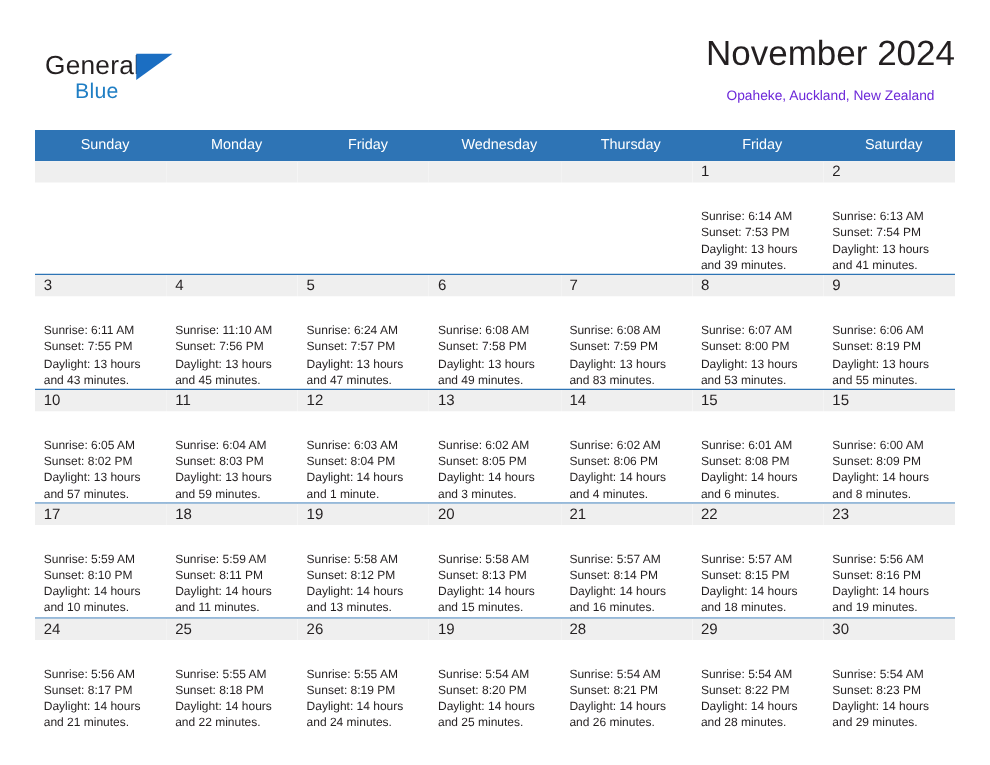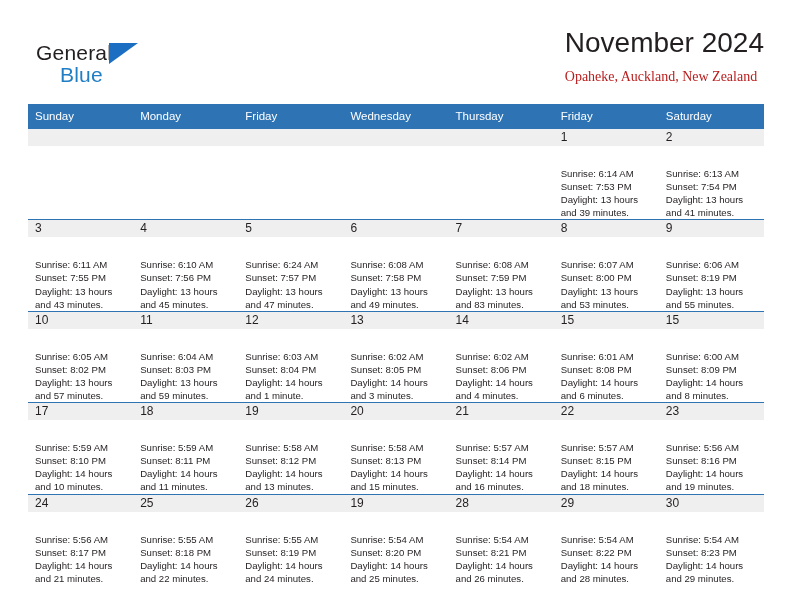--- a/index.html
+++ b/index.html
@@ -43,55 +43,54 @@
     top: 0px;
     font-size: 21px;
     letter-spacing: .2px;
     color: #231f20;
     font-family: "Liberation Sans", sans-serif;
   }
   .logo-blue {
     position: absolute;
     left: 32px;
     top: 22px;
-    font-size: 21px;
+    font-size: 17px;
     letter-spacing: .2px;
     color: #1f7ec4;
     font-family: "Liberation Sans", sans-serif;
   }
   .logo-triangle {
     position: absolute;
     left: 81px;
     top: 2px;
     width: 0;
     height: 0;
     border-top: 21px solid #1b6ec2;
     border-right: 29px solid transparent;
   }
 
   .title-block {
     position: absolute;
     right: 0;
     top: 0;
-    text-align: left;
+    text-align: center;
   }
   .cal-title {
     font-size: 28px;
     font-weight: normal;
     color: #231f20;
     line-height: 34px;
     white-space: nowrap;
   }
   .cal-subtitle {
     margin-top: 8px;
-    font-size: 14px;
-    color: #b91c1c;
+    font-size: 11px;
+    color: #6d28d9;
     line-height: 18px;
     white-space: nowrap;
-    font-family: Liberation Serif, serif;
   }
 
   
   .calendar {
     position: absolute;
     left: 28px;
     top: 104px;
     width: 736px;
   }
   .weekday-header {
@@ -99,20 +98,21 @@
     grid-template-columns: repeat(7, 1fr);
     background: #2e74b5;
   }
   .weekday-header .wd {
     color: #ffffff;
     font-size: 11.5px;
     line-height: 12px;
     padding: 6px 0 7px 7px;
     box-sizing: border-box;
     white-space: nowrap;
+    text-align: center;
   }
 
   .week {
     position: relative;
     border-top: 1.4px solid #2e74b5;
   }
   .week:first-of-type {
     border-top: none;
   }
   .week-grid {
@@ -243,21 +243,21 @@
                 <div>Sunrise: 6:11 AM</div>
                 <div>Sunset: 7:55 PM</div>
                 <div>Daylight: 13 hours</div>
                 <div>and 43 minutes.</div>
               </div>
             </div>
             <div class="daycell">
               <div class="daynum-band"></div>
               <span class="daynum">4</span>
               <div class="daylines">
-                <div>Sunrise: 6:10 AM</div>
+                <div>Sunrise: 11:10 AM</div>
                 <div>Sunset: 7:56 PM</div>
                 <div>Daylight: 13 hours</div>
                 <div>and 45 minutes.</div>
               </div>
             </div>
             <div class="daycell">
               <div class="daynum-band"></div>
               <span class="daynum">5</span>
               <div class="daylines">
                 <div>Sunrise: 6:24 AM</div>

